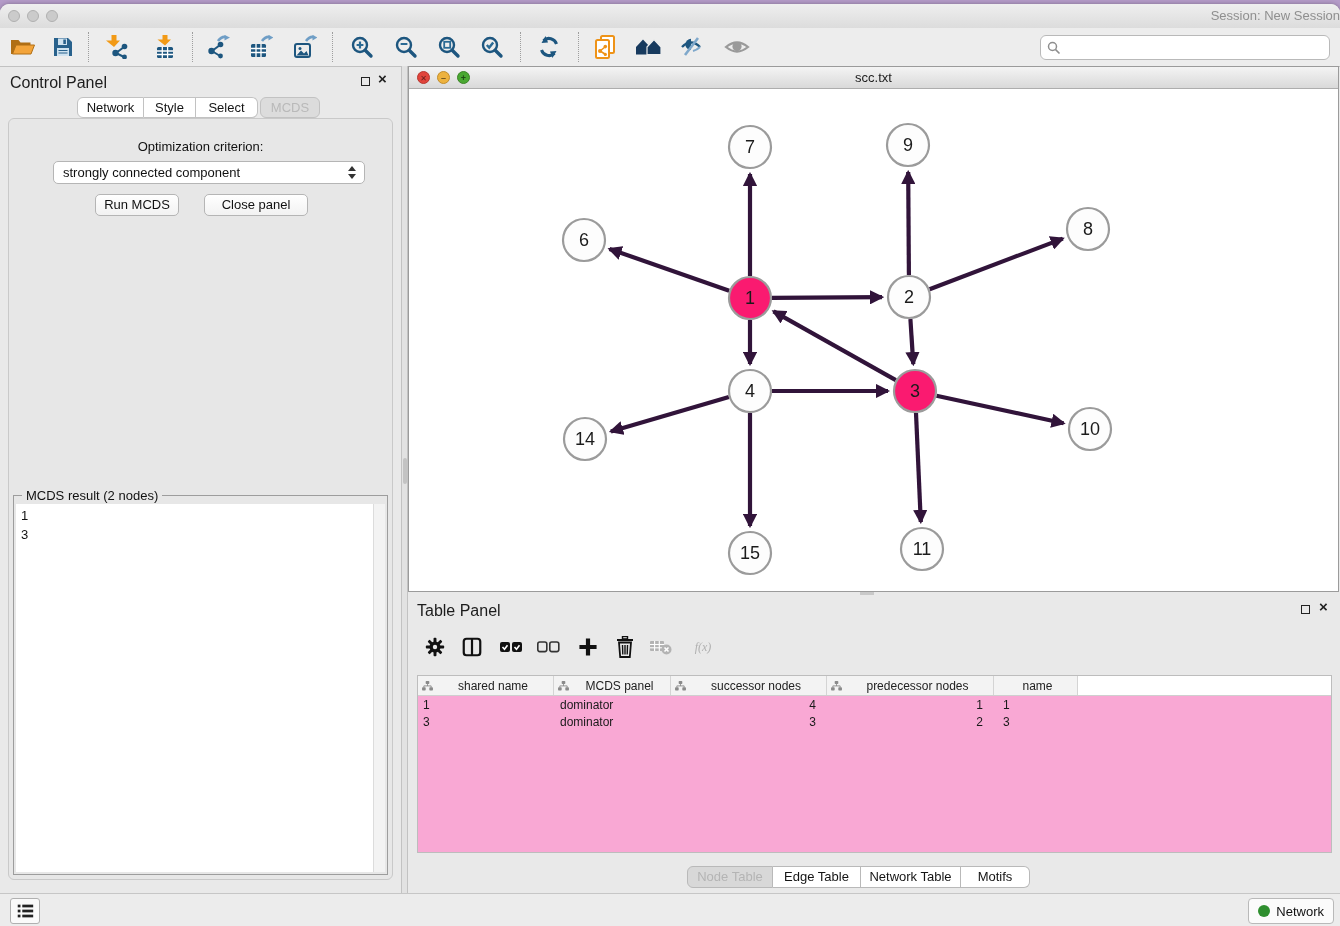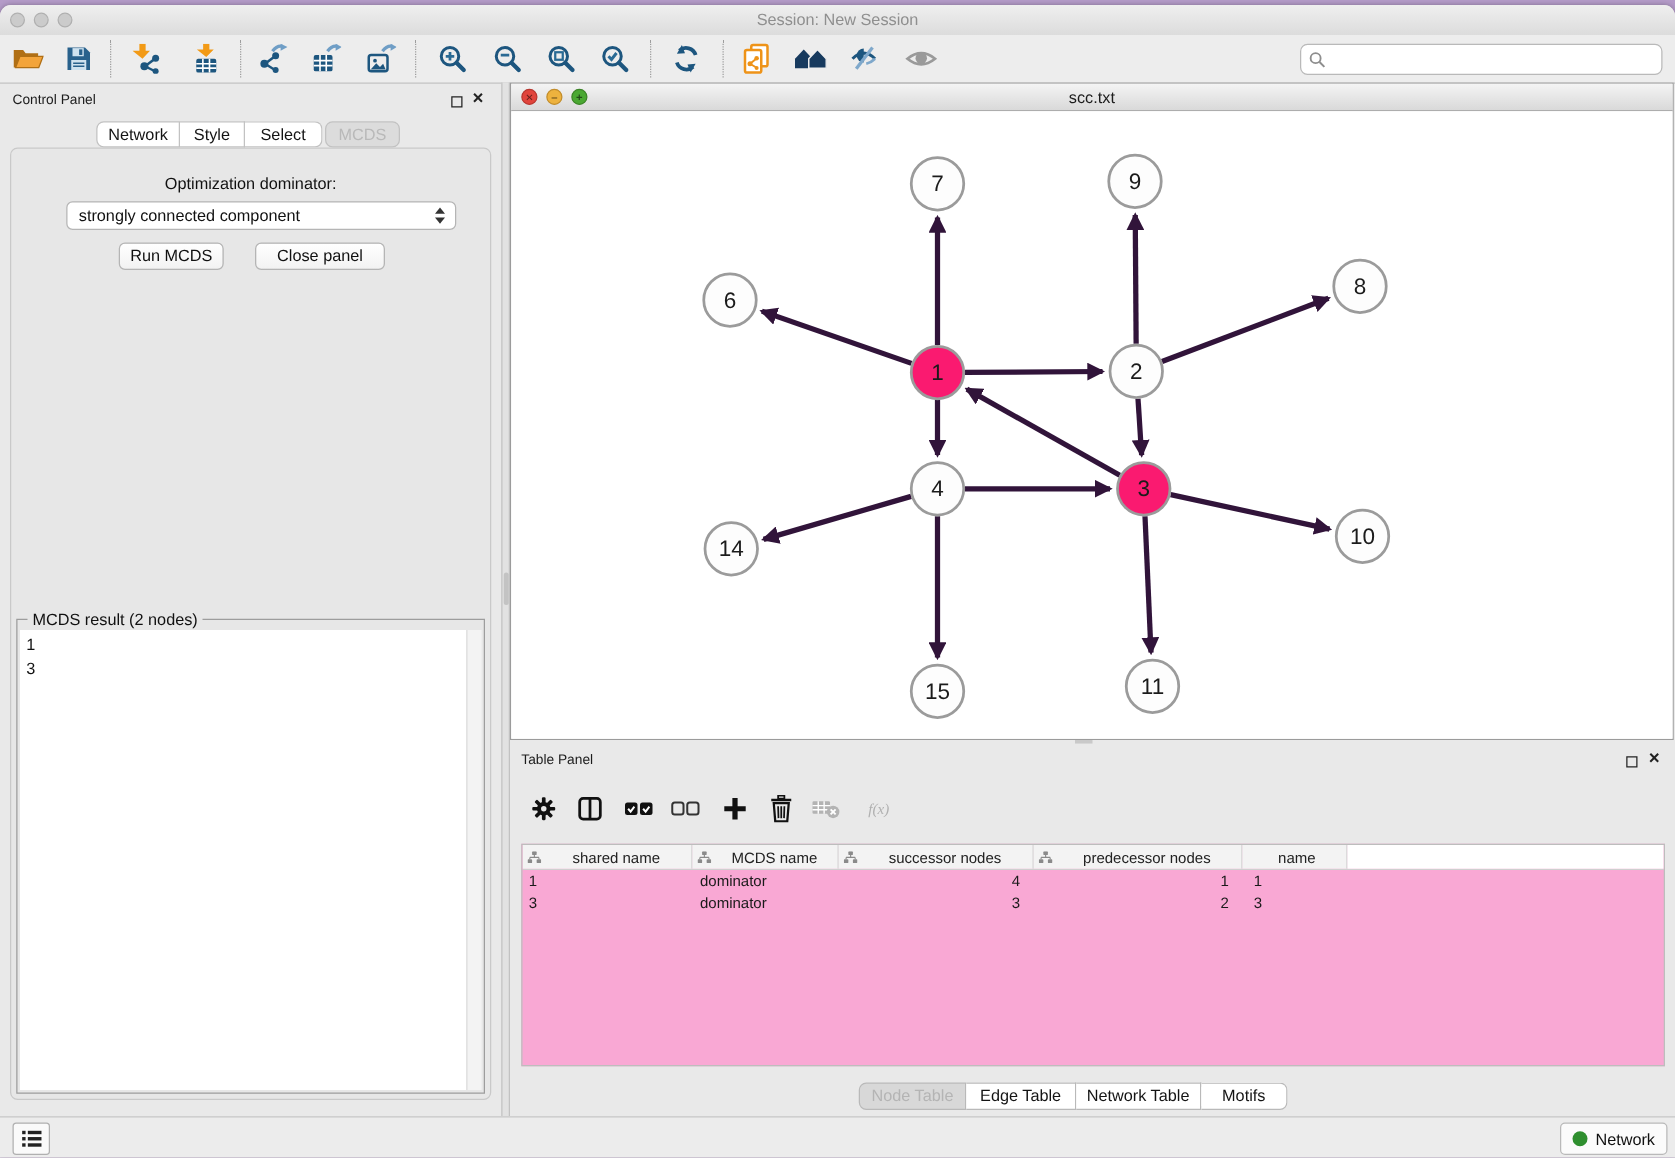--- a/index.html
+++ b/index.html
@@ -4,29 +4,29 @@
 <style>
   html,body{margin:0;padding:0;}
   body{width:1340px;height:926px;overflow:hidden;background:#b49bc8;font-family:"Liberation Sans",sans-serif;-webkit-font-smoothing:antialiased;}
   .abs{position:absolute;}
   #desktop{position:relative;width:1340px;height:926px;}
   #app{position:absolute;left:0;top:4px;width:1340px;height:922px;background:#e9e9e9;border-radius:9px 9px 0 0;overflow:hidden;box-shadow:0 0 4px rgba(0,0,0,.3);}
   
   #titlebar{position:absolute;left:0;top:0;width:100%;height:24px;background:linear-gradient(#efefef,#dcdcdc);border-bottom:1px solid #c9c9c9;}
   .tl{position:absolute;top:6px;width:12px;height:12px;border-radius:50%;box-sizing:border-box;}
   .tl.gray{background:#cbcbcb;border:1px solid #b0b0b0;}
-  #win-title{position:absolute;left:0;top:0;width:100%;line-height:24px;text-align:center;font-size:13px;color:#8f8f8f;}
+  #win-title{position:absolute;left:0;top:0;width:100%;line-height:24px;text-align:right;font-size:13px;color:#8f8f8f;}
   
   #toolbar{position:absolute;left:0;top:24px;width:100%;height:38px;background:#ededed;border-bottom:1px solid #c2c2c2;}
   .tbi{position:absolute;top:4px;width:28px;height:30px;display:flex;align-items:center;justify-content:center;cursor:default;}
   .tsep{position:absolute;top:4px;height:30px;border-left:1px dotted #9e9e9e;}
   #search-wrap{position:absolute;right:10px;top:7px;width:288px;height:23px;background:#fff;border:1px solid #b9b9b9;border-radius:6px;display:flex;align-items:center;}
   #search-wrap input{border:none;outline:none;flex:1;height:17px;font-size:12px;background:transparent;}
   
-  .panel-title{font-size:11px;color:#1c1c1c;}
+  .panel-title{font-size:16px;color:#1c1c1c;}
   .float-icon{width:9px;height:9px;border:1.5px solid #222;box-sizing:border-box;display:inline-block;}
   .close-icon{font-size:15px;font-weight:bold;color:#222;line-height:12px;}
   .cp-tab{position:absolute;top:93px;height:21px;box-sizing:border-box;background:#fff;border:1px solid #c2c2c2;font-size:13px;color:#141414;text-align:center;line-height:19px;}
   .cp-tab.sel{background:#dcdcdc;color:#b9b9b9;border-radius:6px;}
   #cp-content{position:absolute;left:8px;top:114px;width:385px;height:762px;background:#e7e7e7;border:1px solid #c9c9c9;border-radius:6px;box-sizing:border-box;}
   .mac-btn{position:absolute;height:22px;background:linear-gradient(#ffffff,#f2f2f2);border:1px solid #b5b5b5;border-radius:5px;font-size:13px;color:#111;text-align:center;line-height:20px;box-sizing:border-box;}
   #opt-select{position:absolute;left:44px;top:156px;width:312px;height:23px;background:#fff;border:1px solid #b5b5b5;border-radius:5px;box-sizing:border-box;font-size:13px;color:#111;line-height:21px;padding-left:9px;}
   #opt-stepper{position:absolute;right:6px;top:3px;width:11px;height:15px;}
   #opt-stepper .up{position:absolute;top:1px;left:1px;width:0;height:0;border-left:4.5px solid transparent;border-right:4.5px solid transparent;border-bottom:5px solid #333;}
   #opt-stepper .dn{position:absolute;bottom:1px;left:1px;width:0;height:0;border-left:4.5px solid transparent;border-right:4.5px solid transparent;border-top:5px solid #333;}
@@ -250,21 +250,21 @@
     <div class="abs panel-title" style="left:10px;top:8px">Control Panel</div>
     <div class="abs float-icon" style="left:361px;top:11px"></div>
     <div class="abs close-icon" style="left:378px;top:7px">×</div>
 
     <div class="cp-tab" style="left:77px;width:67px;border-radius:6px 0 0 6px;top:31px">Network</div>
     <div class="cp-tab" style="left:144px;width:52px;border-left:none;top:31px">Style</div>
     <div class="cp-tab" style="left:196px;width:62px;border-left:none;border-radius:0 6px 6px 0;top:31px">Select</div>
     <div class="cp-tab sel" style="left:260px;width:60px;top:31px">MCDS</div>
 
     <div id="cp-content" style="top:52px;height:762px">
-      <div class="abs" style="left:0;top:20px;width:100%;text-align:center;font-size:13px;color:#111">Optimization dominator:</div>
+      <div class="abs" style="left:0;top:20px;width:100%;text-align:center;font-size:13px;color:#111">Optimization criterion:</div>
       <div id="opt-select" style="top:42px">
         <span>strongly connected component</span>
         <span id="opt-stepper">
               <span class="up"></span>
               <span class="dn"></span>
             </span>
       </div>
       <div class="mac-btn" style="left:86px;top:75px;width:84px">Run MCDS</div>
       <div class="mac-btn" style="left:195px;top:75px;width:104px">Close panel</div>
 
@@ -438,21 +438,21 @@
                   <rect x="0" y="7" width="4" height="3.4" rx="0.8"></rect>
                   <rect x="8" y="7" width="4" height="3.4" rx="0.8"></rect>
                 </g>
                 <g stroke="#8a8a8a" stroke-width="1">
                   <line x1="6" y1="3.4" x2="6" y2="5.4"></line>
                   <line x1="2" y1="5.4" x2="10" y2="5.4"></line>
                   <line x1="2" y1="5.4" x2="2" y2="7"></line>
                   <line x1="10" y1="5.4" x2="10" y2="7"></line>
                 </g>
               </svg>
-          <span>MCDS name</span>
+          <span>MCDS panel</span>
         </div>
         <div class="th" style="width:156px">
           <svg width="11" height="10" viewBox="0 0 12 11">
                 <g fill="#8a8a8a">
                   <rect x="4" y="0" width="4" height="3.4" rx="0.8"></rect>
                   <rect x="0" y="7" width="4" height="3.4" rx="0.8"></rect>
                   <rect x="8" y="7" width="4" height="3.4" rx="0.8"></rect>
                 </g>
                 <g stroke="#8a8a8a" stroke-width="1">
                   <line x1="6" y1="3.4" x2="6" y2="5.4"></line>

